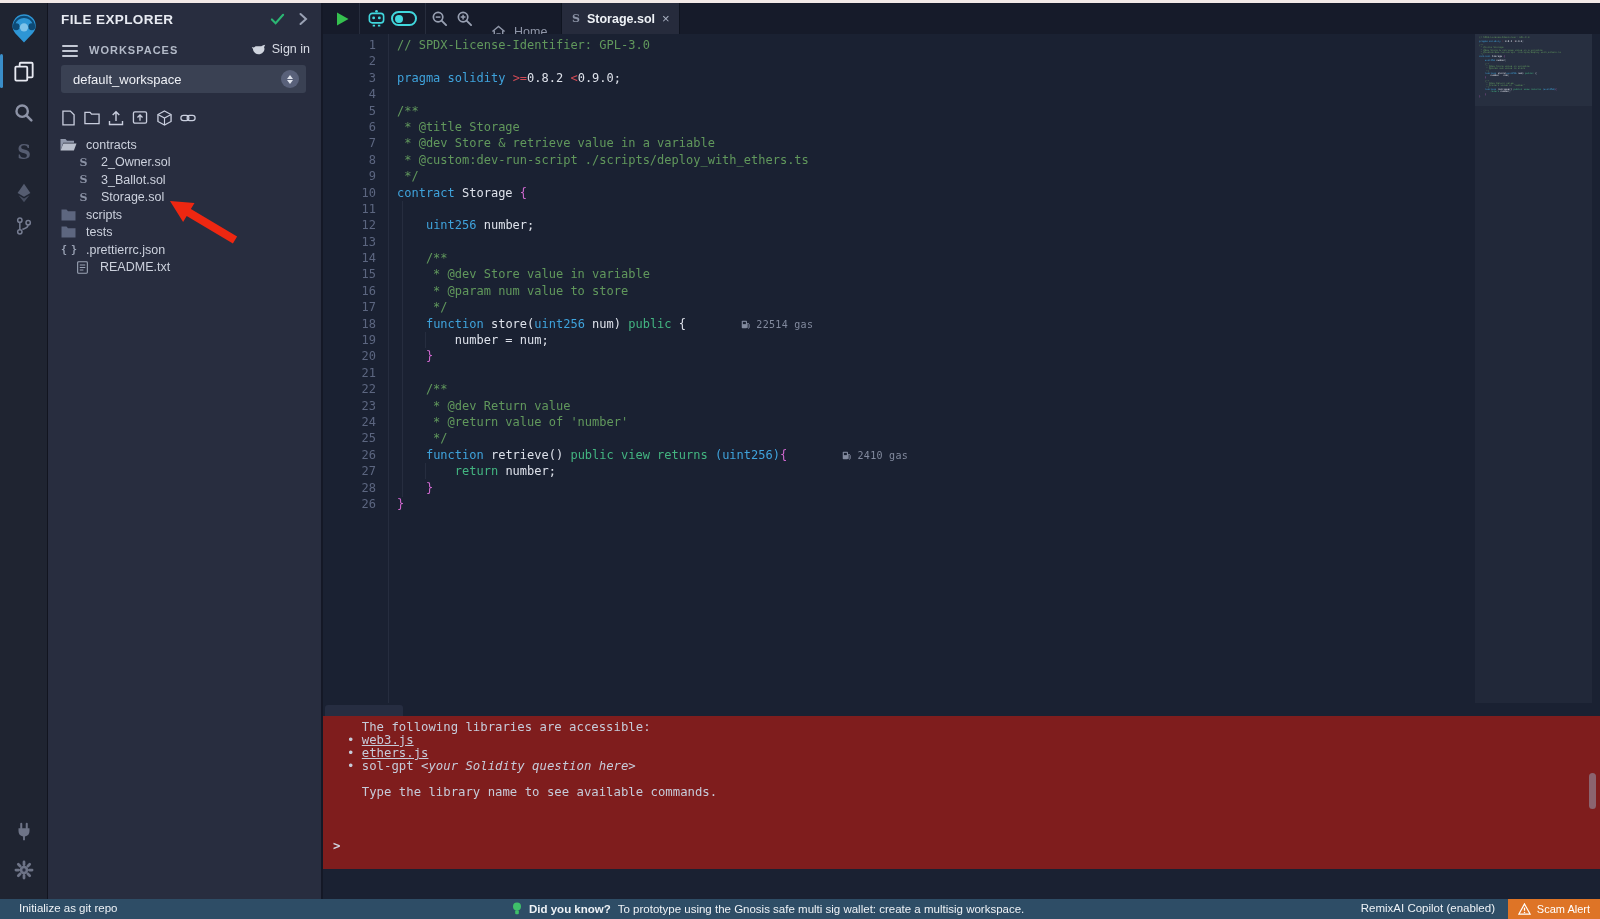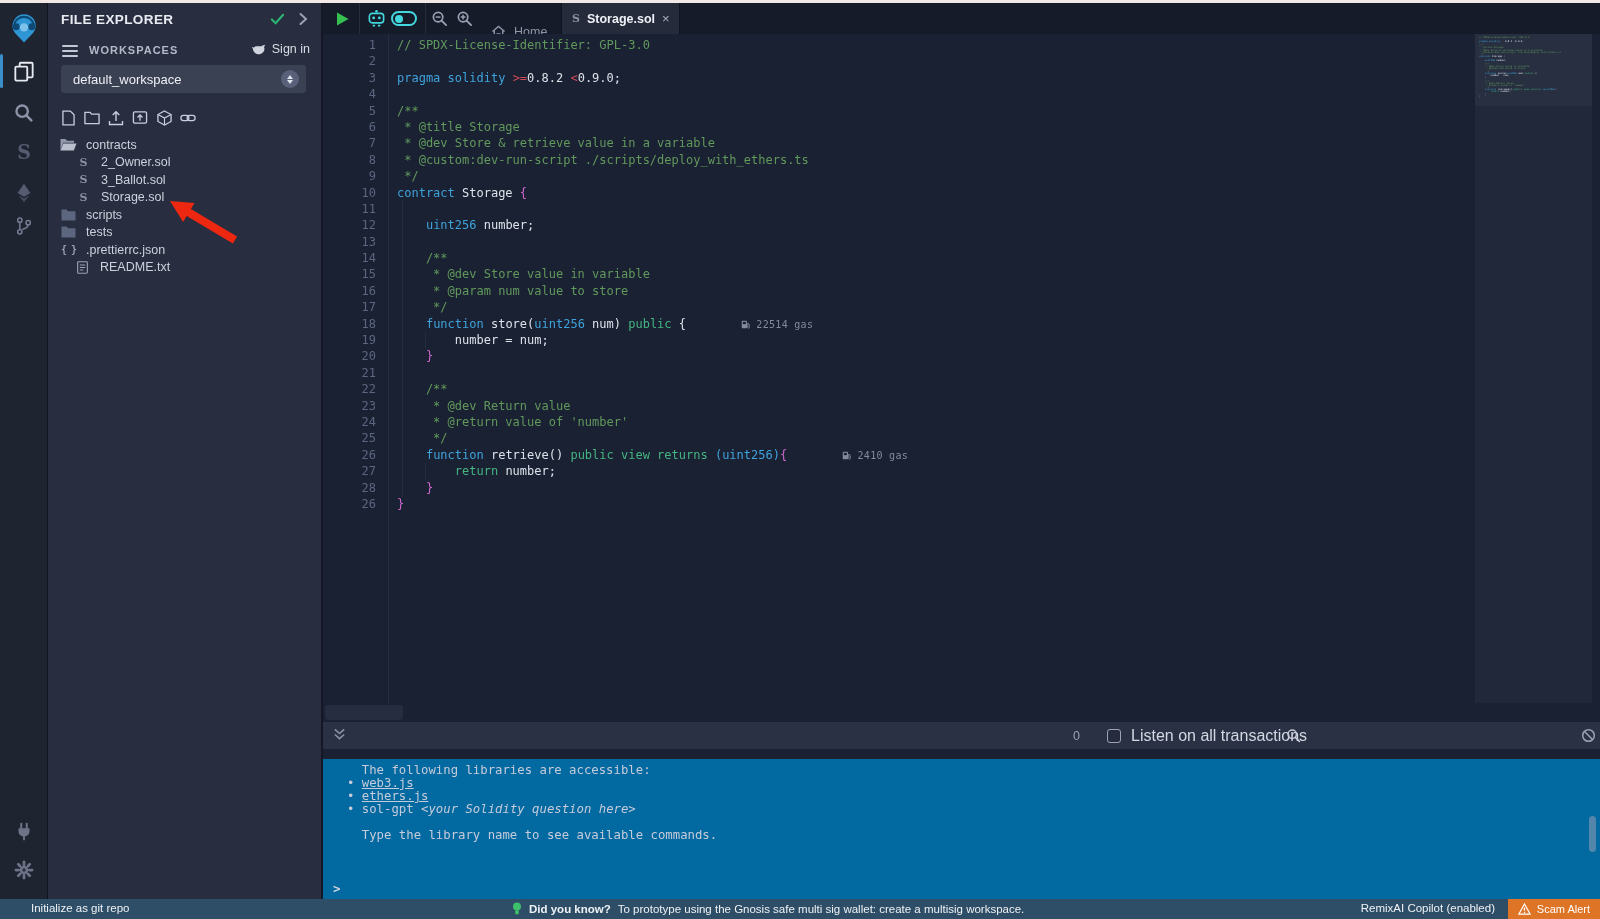--- a/index.html
+++ b/index.html
@@ -87,31 +87,31 @@
   #term-collapse { margin-left:10px; }
   #tx-count { position:absolute; left:750px; color:#98a1b6; font-size:12.5px; }
   #listen-cb { position:absolute; left:784px; top:7px; width:14px; height:14px; border:1px solid #9aa3b8; border-radius:3px; background:#262c3e; }
   #listen-label { position:absolute; left:808px; color:#d3d8e2; font-size:16px; }
   #term-search { position:absolute; left:963px; top:6px; }
   #filter-input { position:absolute; left:988px; top:0; width:263px; height:27px; background:#3f4759; border:none; outline:none; color:#dfe3ec; font-size:12.5px; padding:0 10px; font-family:"Liberation Sans", sans-serif; }
   #filter-input::placeholder { color:#a5acbc; }
   #clear-icon { position:absolute; left:1258px; top:6px; }
 
   
-  #terminal { left:0; top:756px; width:1277px; height:153px; background:#0369a1; font:12.3px/13px "DejaVu Sans Mono", monospace; color:#c6cbd9; }
+  #terminal { left:0; top:713px; width:1277px; height:153px; background:#7f1d1d; font:12.3px/13px "DejaVu Sans Mono", monospace; color:#c6cbd9; }
   #terminal-lines { position:absolute; left:24px; top:5px; }
   .tl { height:13px; white-space:pre; }
   .tl-link { text-decoration:underline; cursor:pointer; }
   .tl-em { font-style:italic; }
   #prompt { position:absolute; left:10px; top:124px; font-weight:bold; color:#d0d5e0; }
   #term-vscroll { left:1266px; top:57px; width:7px; height:36px; background:rgba(150,158,178,0.55); border-radius:4px; }
 
   
   #statusbar { left:0; top:899px; width:1600px; height:20px; background:#2e4d66; color:#eef2f6; font-size:11.5px; }
-  #sb-left { position:absolute; left:19px; top:3px;margin-left:12px; }
+  #sb-left { position:absolute; left:19px; top:3px; }
   #sb-tip { position:absolute; left:512px; top:3px; display:flex; align-items:center; gap:7px; }
   #sb-tip b { font-weight:bold; }
   #sb-copilot { position:absolute; right:105px; top:3px; }
   #scam-alert { position:absolute; right:0; top:0; height:20px; padding:0 10px; background:#de7426; display:flex; align-items:center; gap:6px; font-size:11px; color:#fff; }
 </style>
 </head>
 <body>
 
 <div id="screen">
 

